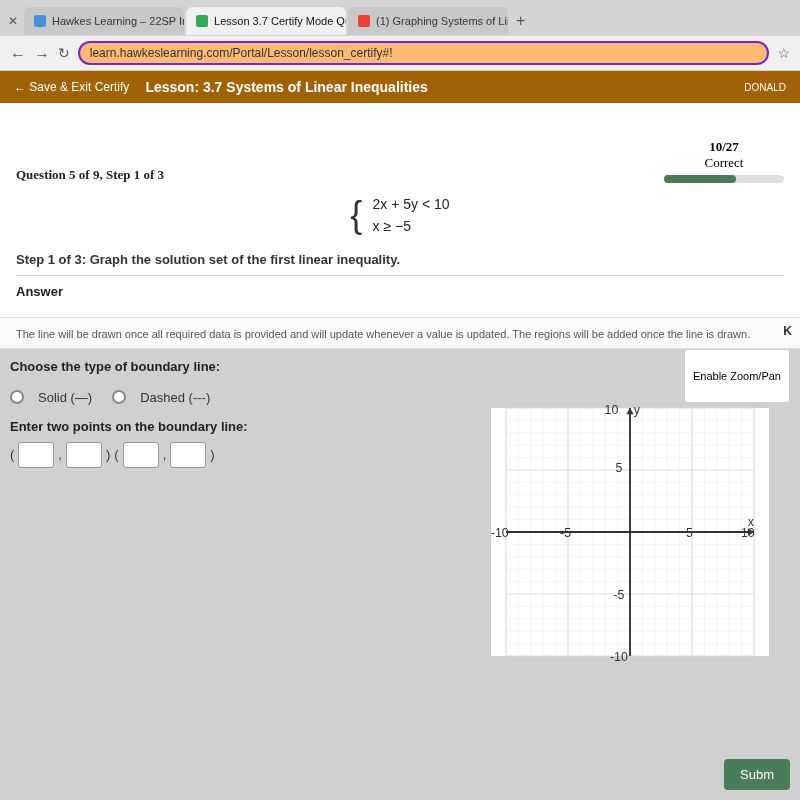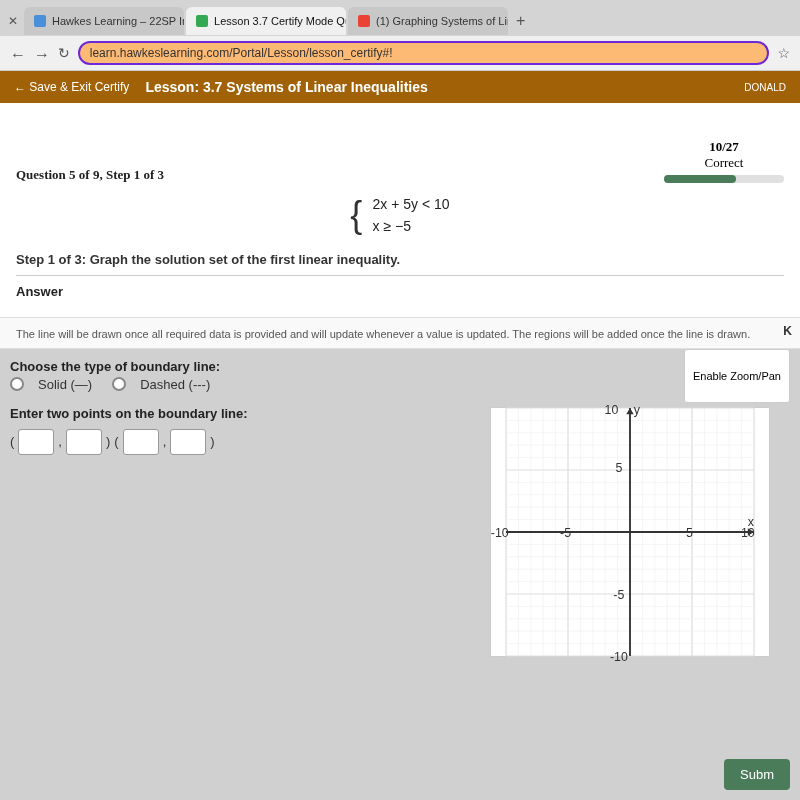--- a/index.html
+++ b/index.html
@@ -239,21 +239,21 @@
 
     .graph-panel {
       width: 300px;
       flex-shrink: 0;
     }
 
     .control-section-title {
       font-size: 13px;
       font-weight: bold;
       color: #222;
-      margin-bottom: 3px;
+      margin-bottom: 16px;
     }
 
     .radio-group {
       display: flex;
       gap: 20px;
       margin-bottom: 14px;
     }
 
     .radio-item {
       display: flex;

